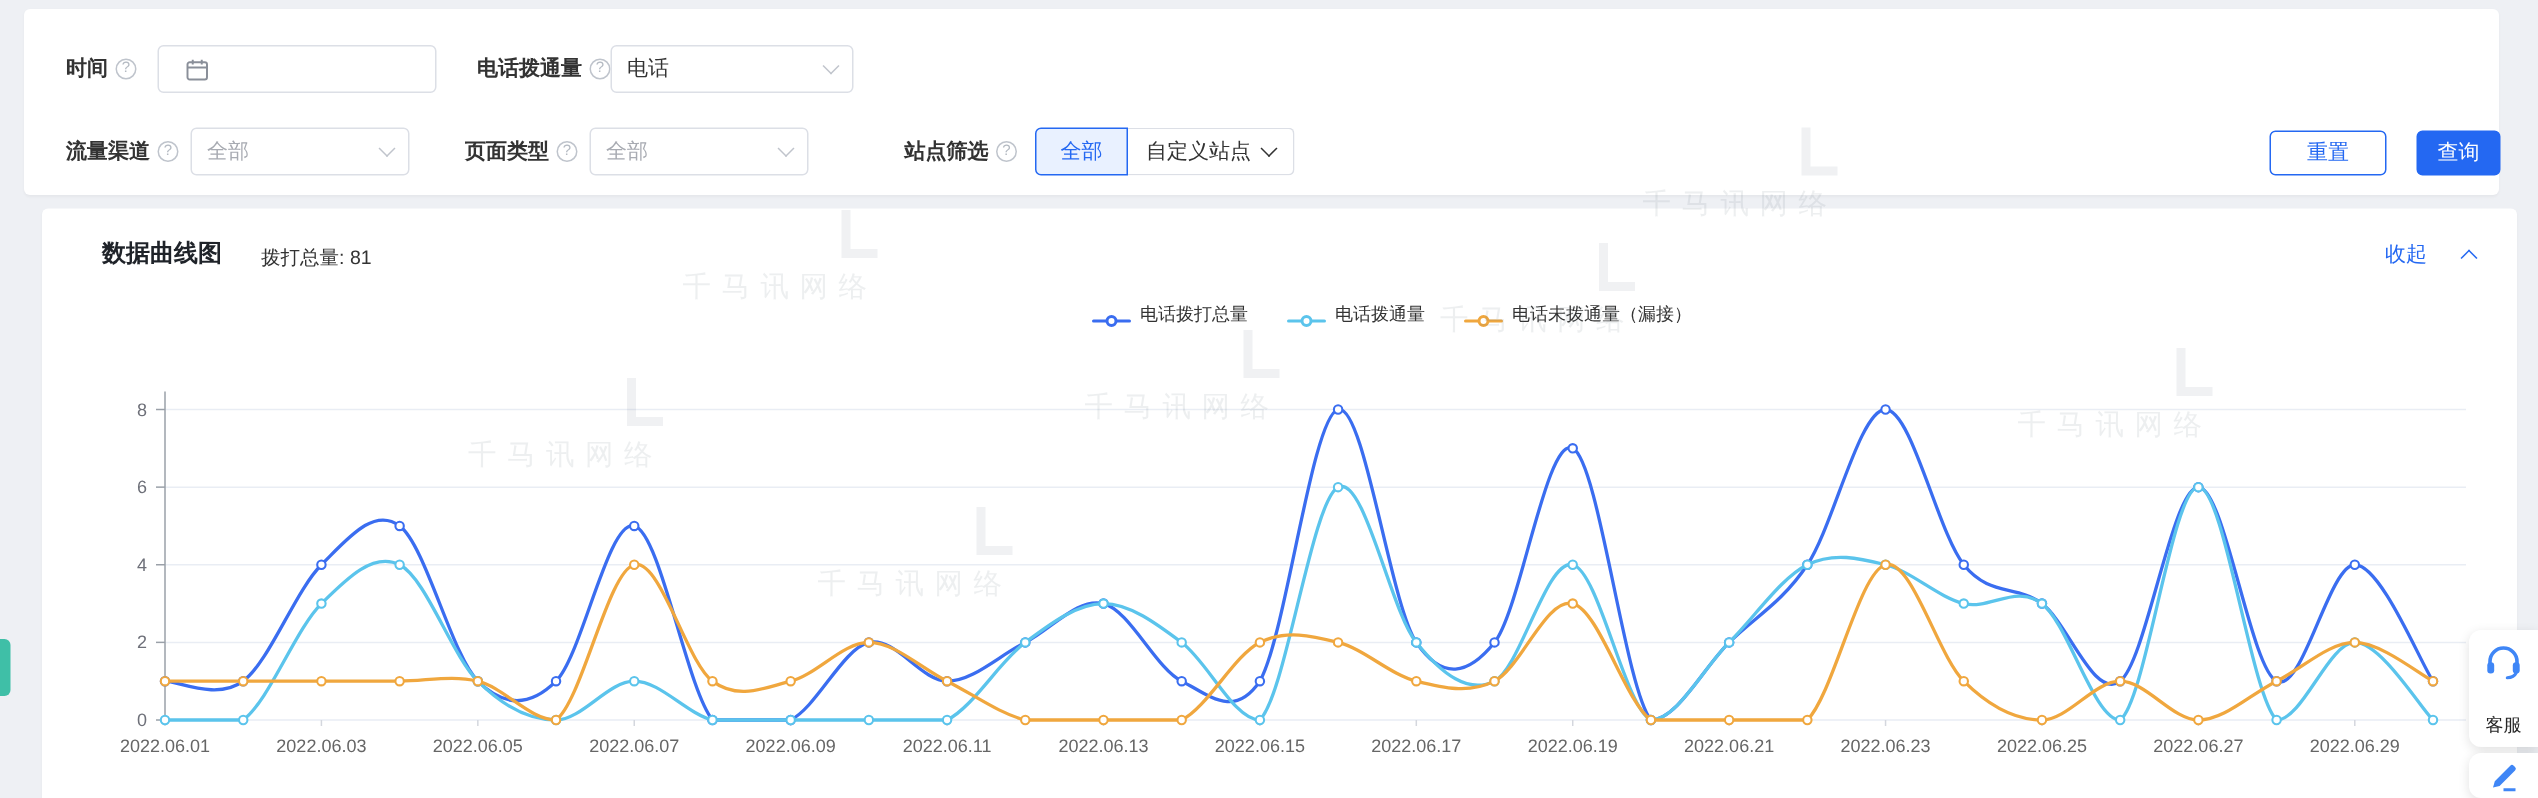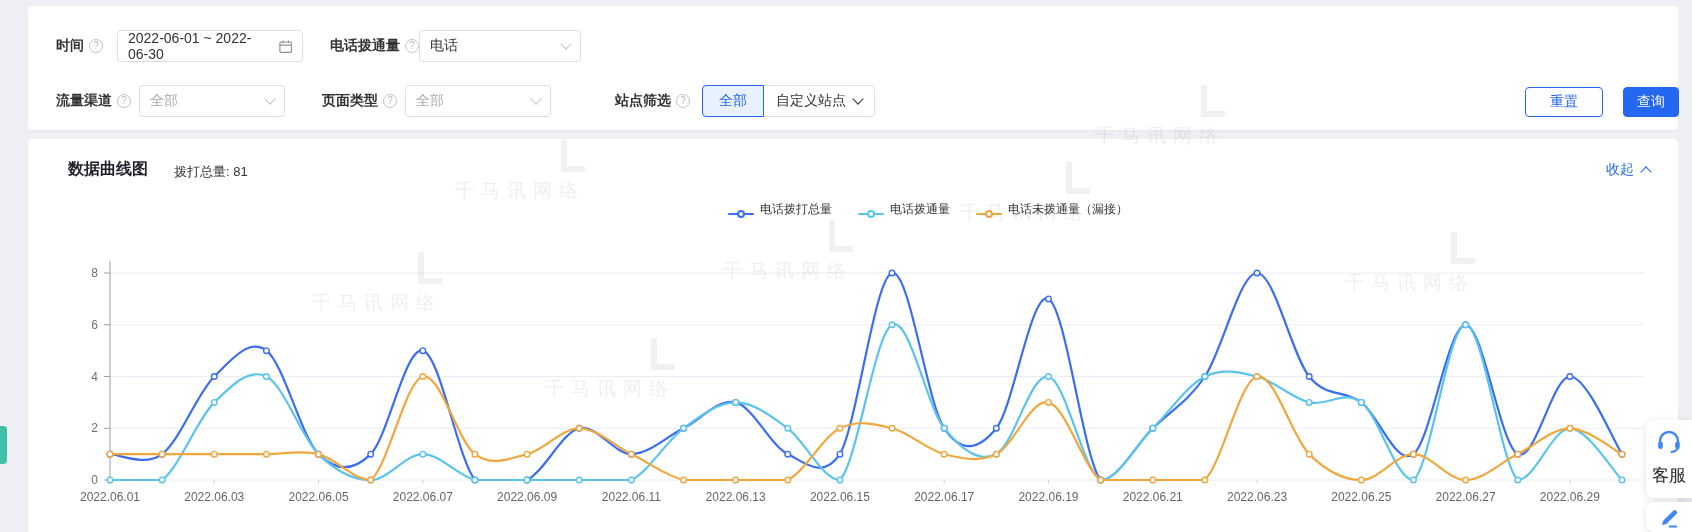--- a/index.html
+++ b/index.html
@@ -1,19 +1,19 @@
 <!DOCTYPE html>
 <html><head>
 <meta charset="utf-8">
 <style>
   * { margin:0; padding:0; box-sizing:border-box; }
   html,body { width:1692px; height:532px; overflow:hidden; background:#eef0f4;
     font-family:"Liberation Sans","DejaVu Sans",sans-serif; }
   .card { position:absolute; background:#fff; border-radius:4px; box-shadow:0 1px 2px rgba(0,0,0,0.04); }
-  #filter-card { left:28px; top:6px; width:1650px; height:124px; }
+  #filter-card { left:16px; top:6px; width:1650px; height:124px; }
   #chart-card { left:28px; top:139px; width:1650px; height:400px; }
 
   .frow { position:absolute; height:32px; display:flex; align-items:center; }
   .flabel { font-size:14px; font-weight:bold; color:#333; white-space:nowrap; }
   .help { width:14px; height:14px; border:1px solid #bfc4cc; border-radius:50%;
     color:#b4bac2; font-size:10px; line-height:12px; text-align:center; margin-left:5px; cursor:pointer;}
   .ibox { height:32px; border:1px solid #dcdfe6; border-radius:4px; background:#fff;
     display:flex; align-items:center; padding:0 10px; font-size:14px; color:#333; position:relative;}
   .ibox .ph { color:#a8abb2; }
   .chev { width:8px; height:8px; border-right:1.5px solid #c0c4cc; border-bottom:1.5px solid #c0c4cc;
@@ -23,56 +23,55 @@
     justify-content:center; cursor:pointer; }
   .btn.ghost { border:1px solid #2468f2; color:#2468f2; background:#fff; }
   .btn.primary { background:#2468f2; color:#fff; border:1px solid #2468f2; }
   .seg { height:32px; display:flex; align-items:center; justify-content:center; font-size:14px; cursor:pointer; }
   .seg.on { border:1px solid #2468f2; background:#e9f1ff; color:#2468f2; border-radius:4px 0 0 4px; width:62px; }
   .seg.off { border:1px solid #dcdfe6; border-left:none; color:#333; border-radius:0 4px 4px 0; padding:0 12px; gap:8px; }
 
   #chart-title { position:absolute; left:40px; top:20px; font-size:16px; font-weight:bold; color:#1f2329; }
   #total-wrap { position:absolute; left:146px; top:24px; font-size:13px; color:#333; }
   #collapse { position:absolute; right:28px; top:22px; color:#2468f2; font-size:14px;
-    display:flex; align-items:center; gap:8px; cursor:pointer; }
+    display:flex; align-items:center; gap:24px; cursor:pointer; }
   .chev-up { width:8px; height:8px; border-left:1.5px solid #2468f2; border-top:1.5px solid #2468f2;
     transform:rotate(45deg); margin-top:4px; }
 
   #legend { position:absolute; left:0; top:62px; width:100%; display:flex; justify-content:center;
     padding-left:150px; gap:26px; font-size:12px; color:#333; }
   .litem { display:flex; align-items:flex-end; gap:6px; cursor:pointer; }
   .lmark { width:26px; height:8px; position:relative; }
   .lmark .ln { position:absolute; left:0; right:0; top:3px; height:2px; border-radius:1px; }
   .lmark .ci { position:absolute; left:9px; top:0; width:8px; height:8px; border-radius:50%;
     background:#fff; border:2px solid #000; }
 
   .wm { position:absolute; display:flex; flex-direction:column; align-items:flex-end; pointer-events:none; }
   .wm .lg { width:24px; height:32px; border-left:6px solid rgba(110,120,135,0.10);
     border-bottom:6px solid rgba(110,120,135,0.10); margin-bottom:6px; }
   .wm .tx { font-size:19px; letter-spacing:7px; color:rgba(110,120,135,0.12); white-space:nowrap; }
 
   #svc { position:absolute; left:1646px; top:420px; width:46px; height:78px; background:#fff;
     border-radius:8px 0 0 8px; box-shadow:0 2px 8px rgba(0,0,0,0.12); text-align:center; cursor:pointer; }
-  #svc .t { font-size:17px; color:#262626; margin-top:6px; }
+  #svc .t { font-size:12px; color:#262626; margin-top:16px; }
   #fb { position:absolute; left:1646px; top:502px; width:46px; height:30px; background:#fff;
     border-radius:8px 0 0 8px; box-shadow:0 2px 8px rgba(0,0,0,0.12); display:flex;
     justify-content:center; padding-top:6px; cursor:pointer; }
   #greenTab { position:absolute; left:0; top:426px; width:7px; height:38px; background:#3fbfa7;
     border-radius:0 4px 4px 0; cursor:pointer; }
 </style>
 </head>
 <body>
 
 <div class="card" id="filter-card">
 
   <div class="frow" style="left:28px; top:24px;">
     <span class="flabel">时间</span>
     <span class="help">?</span>
     <div class="ibox" style="width:186px; margin-left:14px;">
-      <span>2022-06-01 ~ 2022-06-30</span>
       <svg style="margin-left:8px;" width="15" height="15" viewBox="0 0 15 15">
         <rect x="1" y="2.5" width="13" height="11.5" rx="1.5" fill="none" stroke="#8a8f99" stroke-width="1.3"></rect>
         <line x1="1" y1="6" x2="14" y2="6" stroke="#8a8f99" stroke-width="1.3"></line>
         <line x1="4.5" y1="0.8" x2="4.5" y2="4" stroke="#8a8f99" stroke-width="1.3"></line>
         <line x1="10.5" y1="0.8" x2="10.5" y2="4" stroke="#8a8f99" stroke-width="1.3"></line>
       </svg>
     </div>
   </div>
 
   <div class="frow" style="left:302px; top:24px;">

